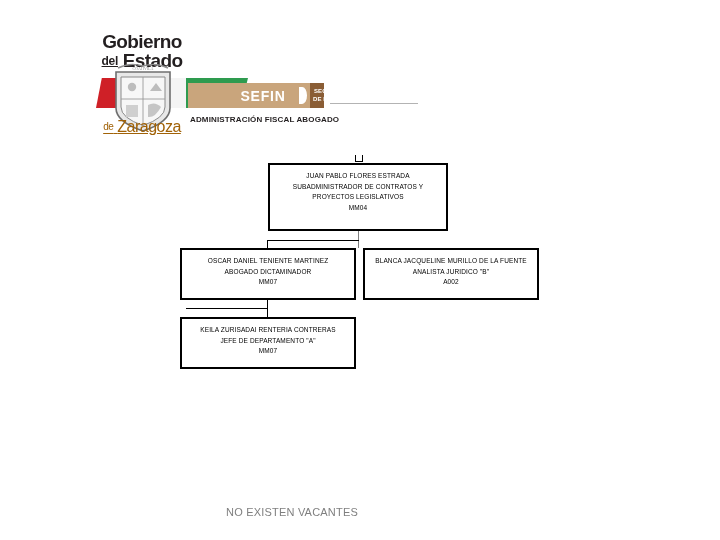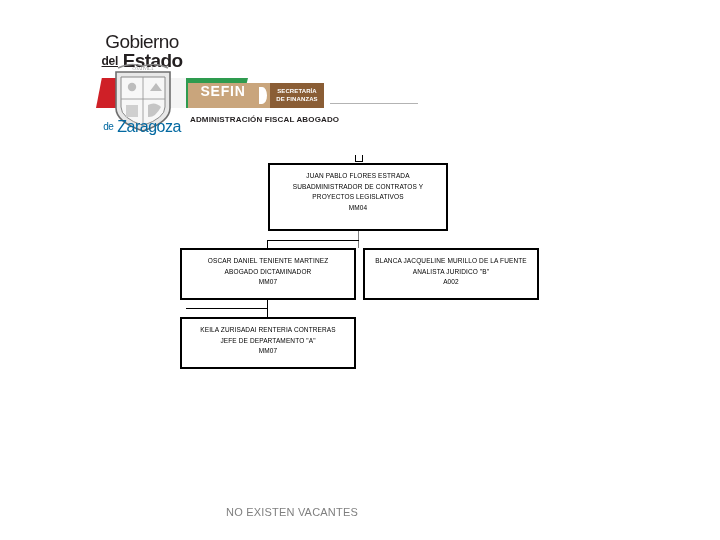--- a/index.html
+++ b/index.html
@@ -30,21 +30,21 @@
     position: absolute;
     left: 94px;
     top: 32px;
     width: 96px;
     text-align: center;
     line-height: 1.0;
   }
   #gob-word .l1 {
     display: block;
     font-size: 19px;
-    font-weight: normal;
+    font-weight: bold;
     letter-spacing: -0.6px;
     color: #231f20;
   }
   #gob-word .l2 {
     display: block;
     font-size: 19px;
     font-weight: bold;
     letter-spacing: -0.6px;
     color: #231f20;
     white-space: nowrap;
@@ -102,22 +102,23 @@
     display: block;
     font-size: 25px;
     font-weight: bold;
     letter-spacing: -1.1px;
     color: #231f20;
   }
   #coahuila-word .small {
     display: block;
     font-size: 16px;
     letter-spacing: -0.5px;
-    color: #0369a1;
+    color: #a16207;
     margin-top: 1px;
+    text-decoration: underline;
   }
   #coahuila-word .small .de {
     font-size: 10px;
     vertical-align: 2px;
   }
 
   
   #sefin-banner {
     position: absolute;
     left: 188px;
@@ -125,22 +126,23 @@
     width: 136px;
     height: 25px;
     display: flex;
     align-items: stretch;
     overflow: hidden;
   }
   #sefin-left {
     flex: 0 0 70px;
     background: #c9a57c;
     display: flex;
-    align-items: flex-start;
+    align-items: center;
     justify-content: center;
+    padding-left: 40px;
   }
   #sefin-left .txt {
     color: #ffffff;
     font-size: 14px;
     font-weight: bold;
     letter-spacing: 0.8px;
   }
   #sefin-arrow {
     flex: 0 0 12px;
     background: #c9a57c;

